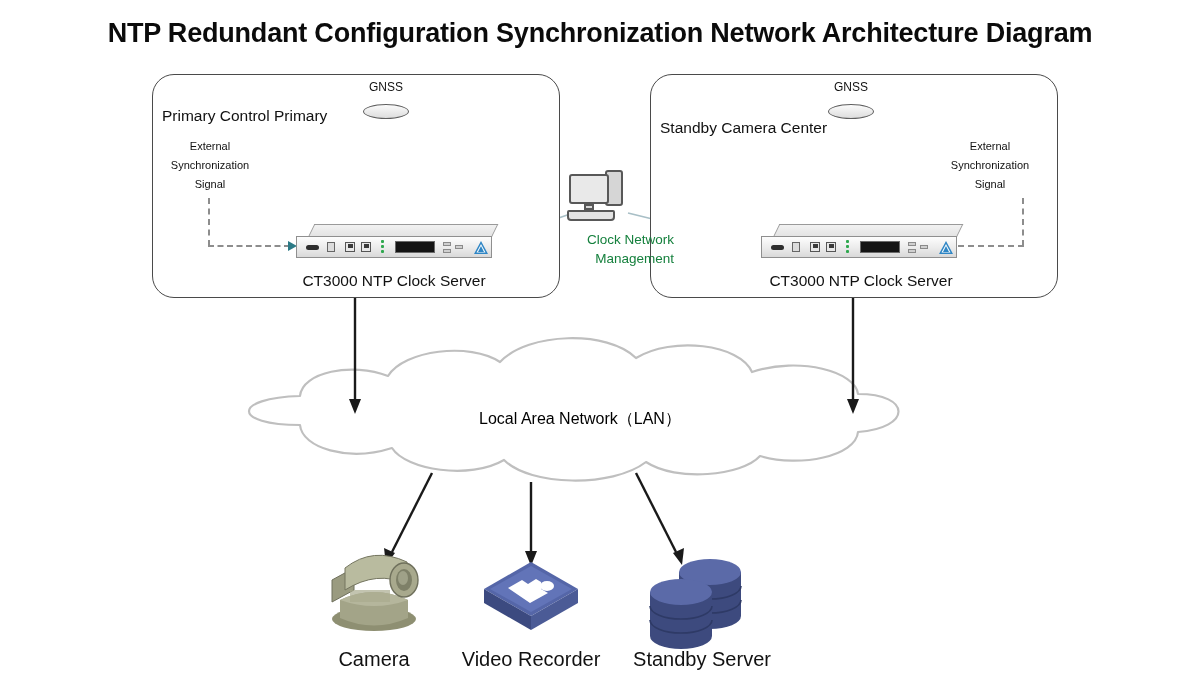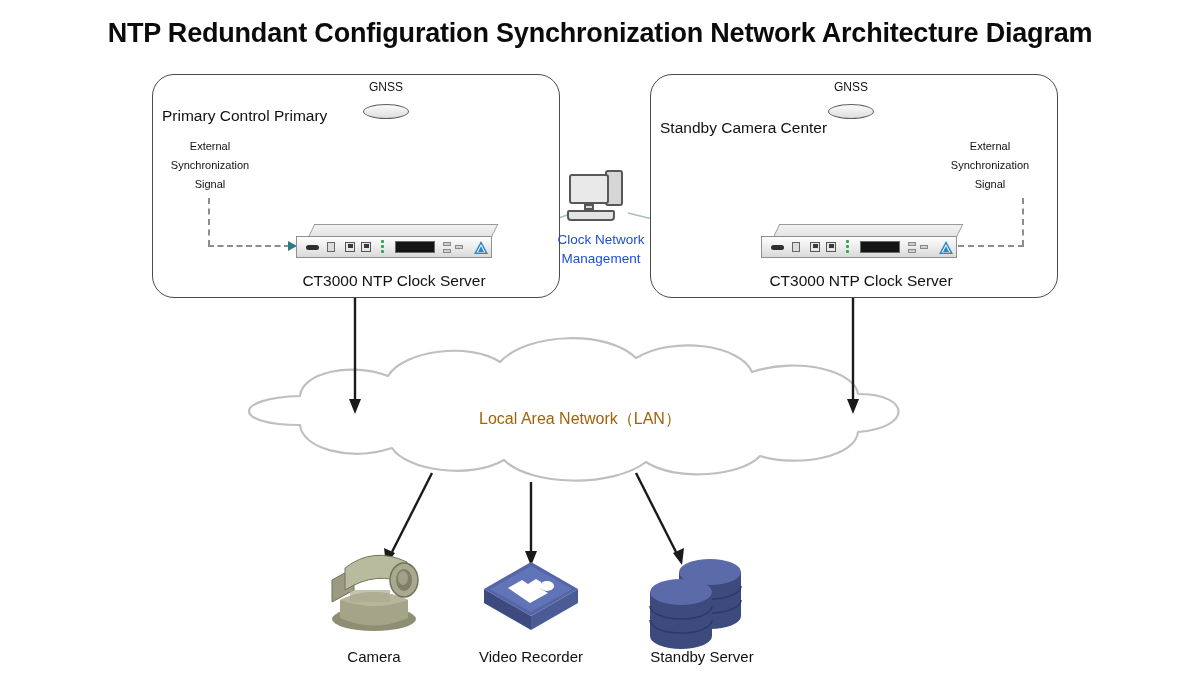--- a/index.html
+++ b/index.html
@@ -167,38 +167,38 @@
   .pc-keyboard {
     position:absolute;
     background:#e4e4e4;
     border:2px solid #585858;
     border-radius:2px 2px 4px 4px;
     box-sizing:border-box;
   }
   .pc-label {
     font-size:13.5px;
     line-height:19px;
-    text-align:center;
-    color:#1d4ed8;
+    text-align:right;
+    color:#15803d;
     white-space:nowrap;
   }
 
   
   .cloud-label {
     position:absolute;
     font-size:16px;
-    color:#a16207;
+    color:#000000;
     white-space:nowrap;
     text-align:center;
   }
 
   
   .device-label {
     position:absolute;
-    font-size:15px;
+    font-size:20px;
     color:#111111;
     text-align:center;
     white-space:nowrap;
   }
 </style>
 </head>
 <body>
 
 <div id="canvas">
 

